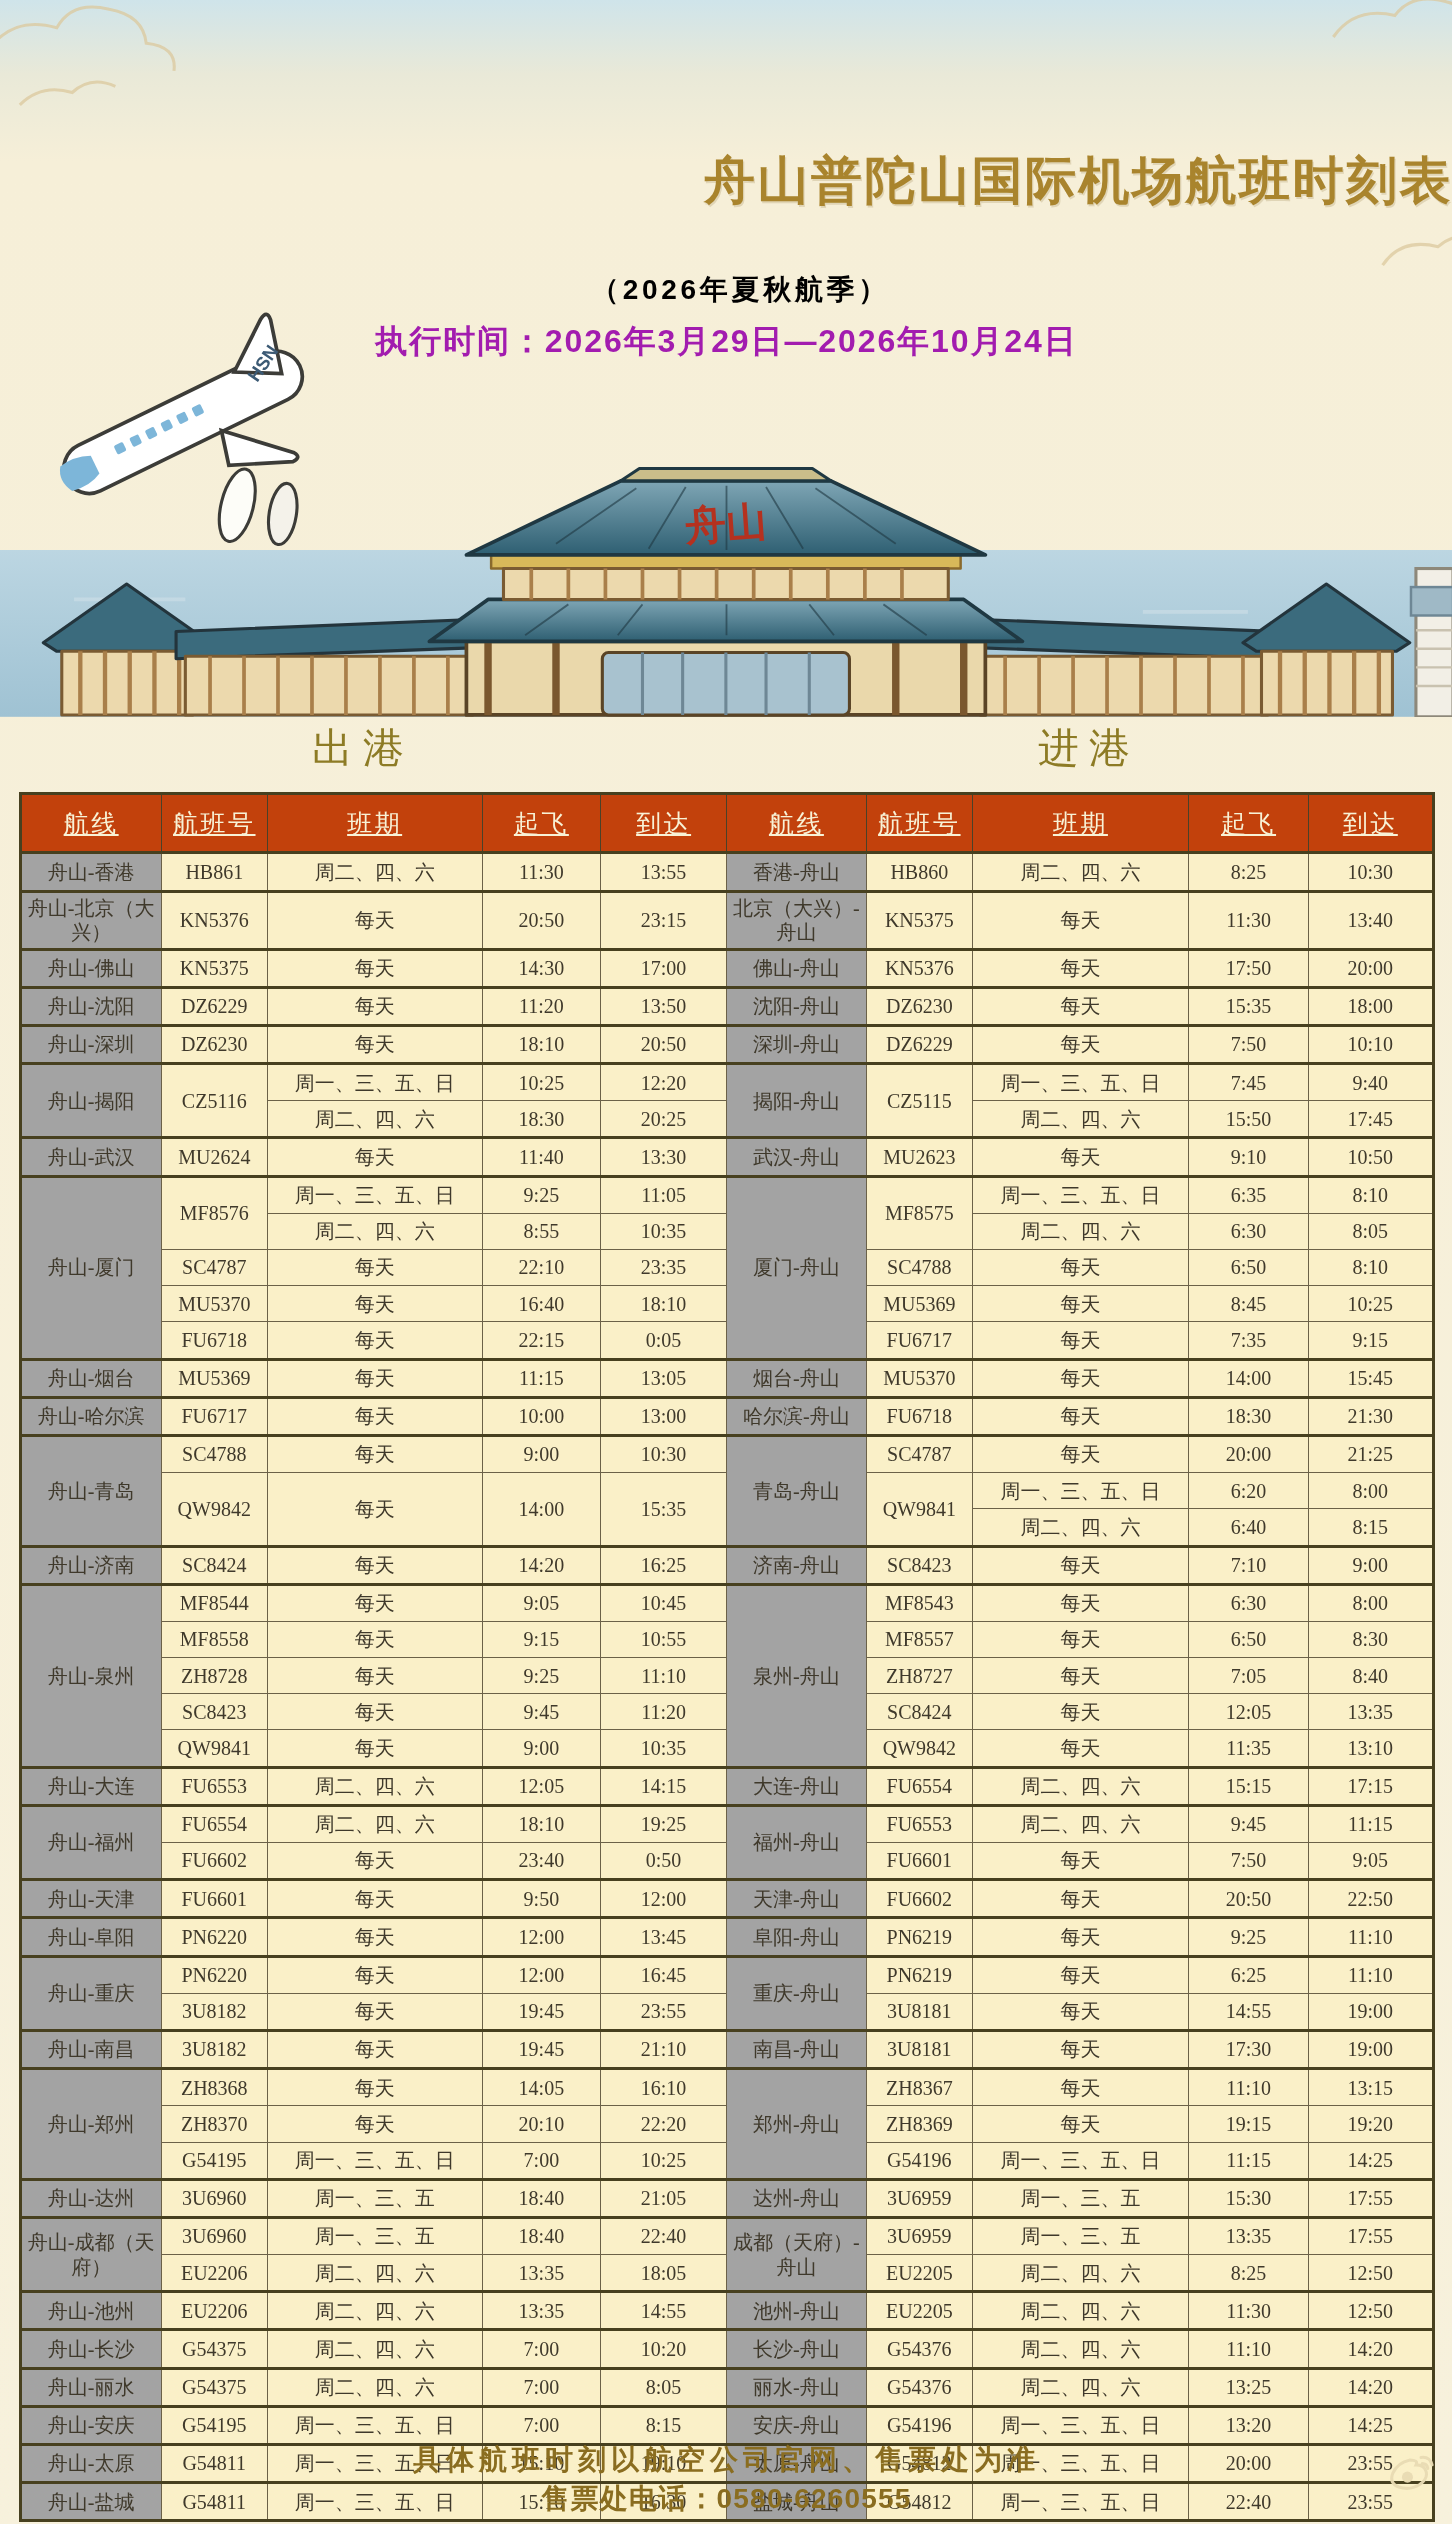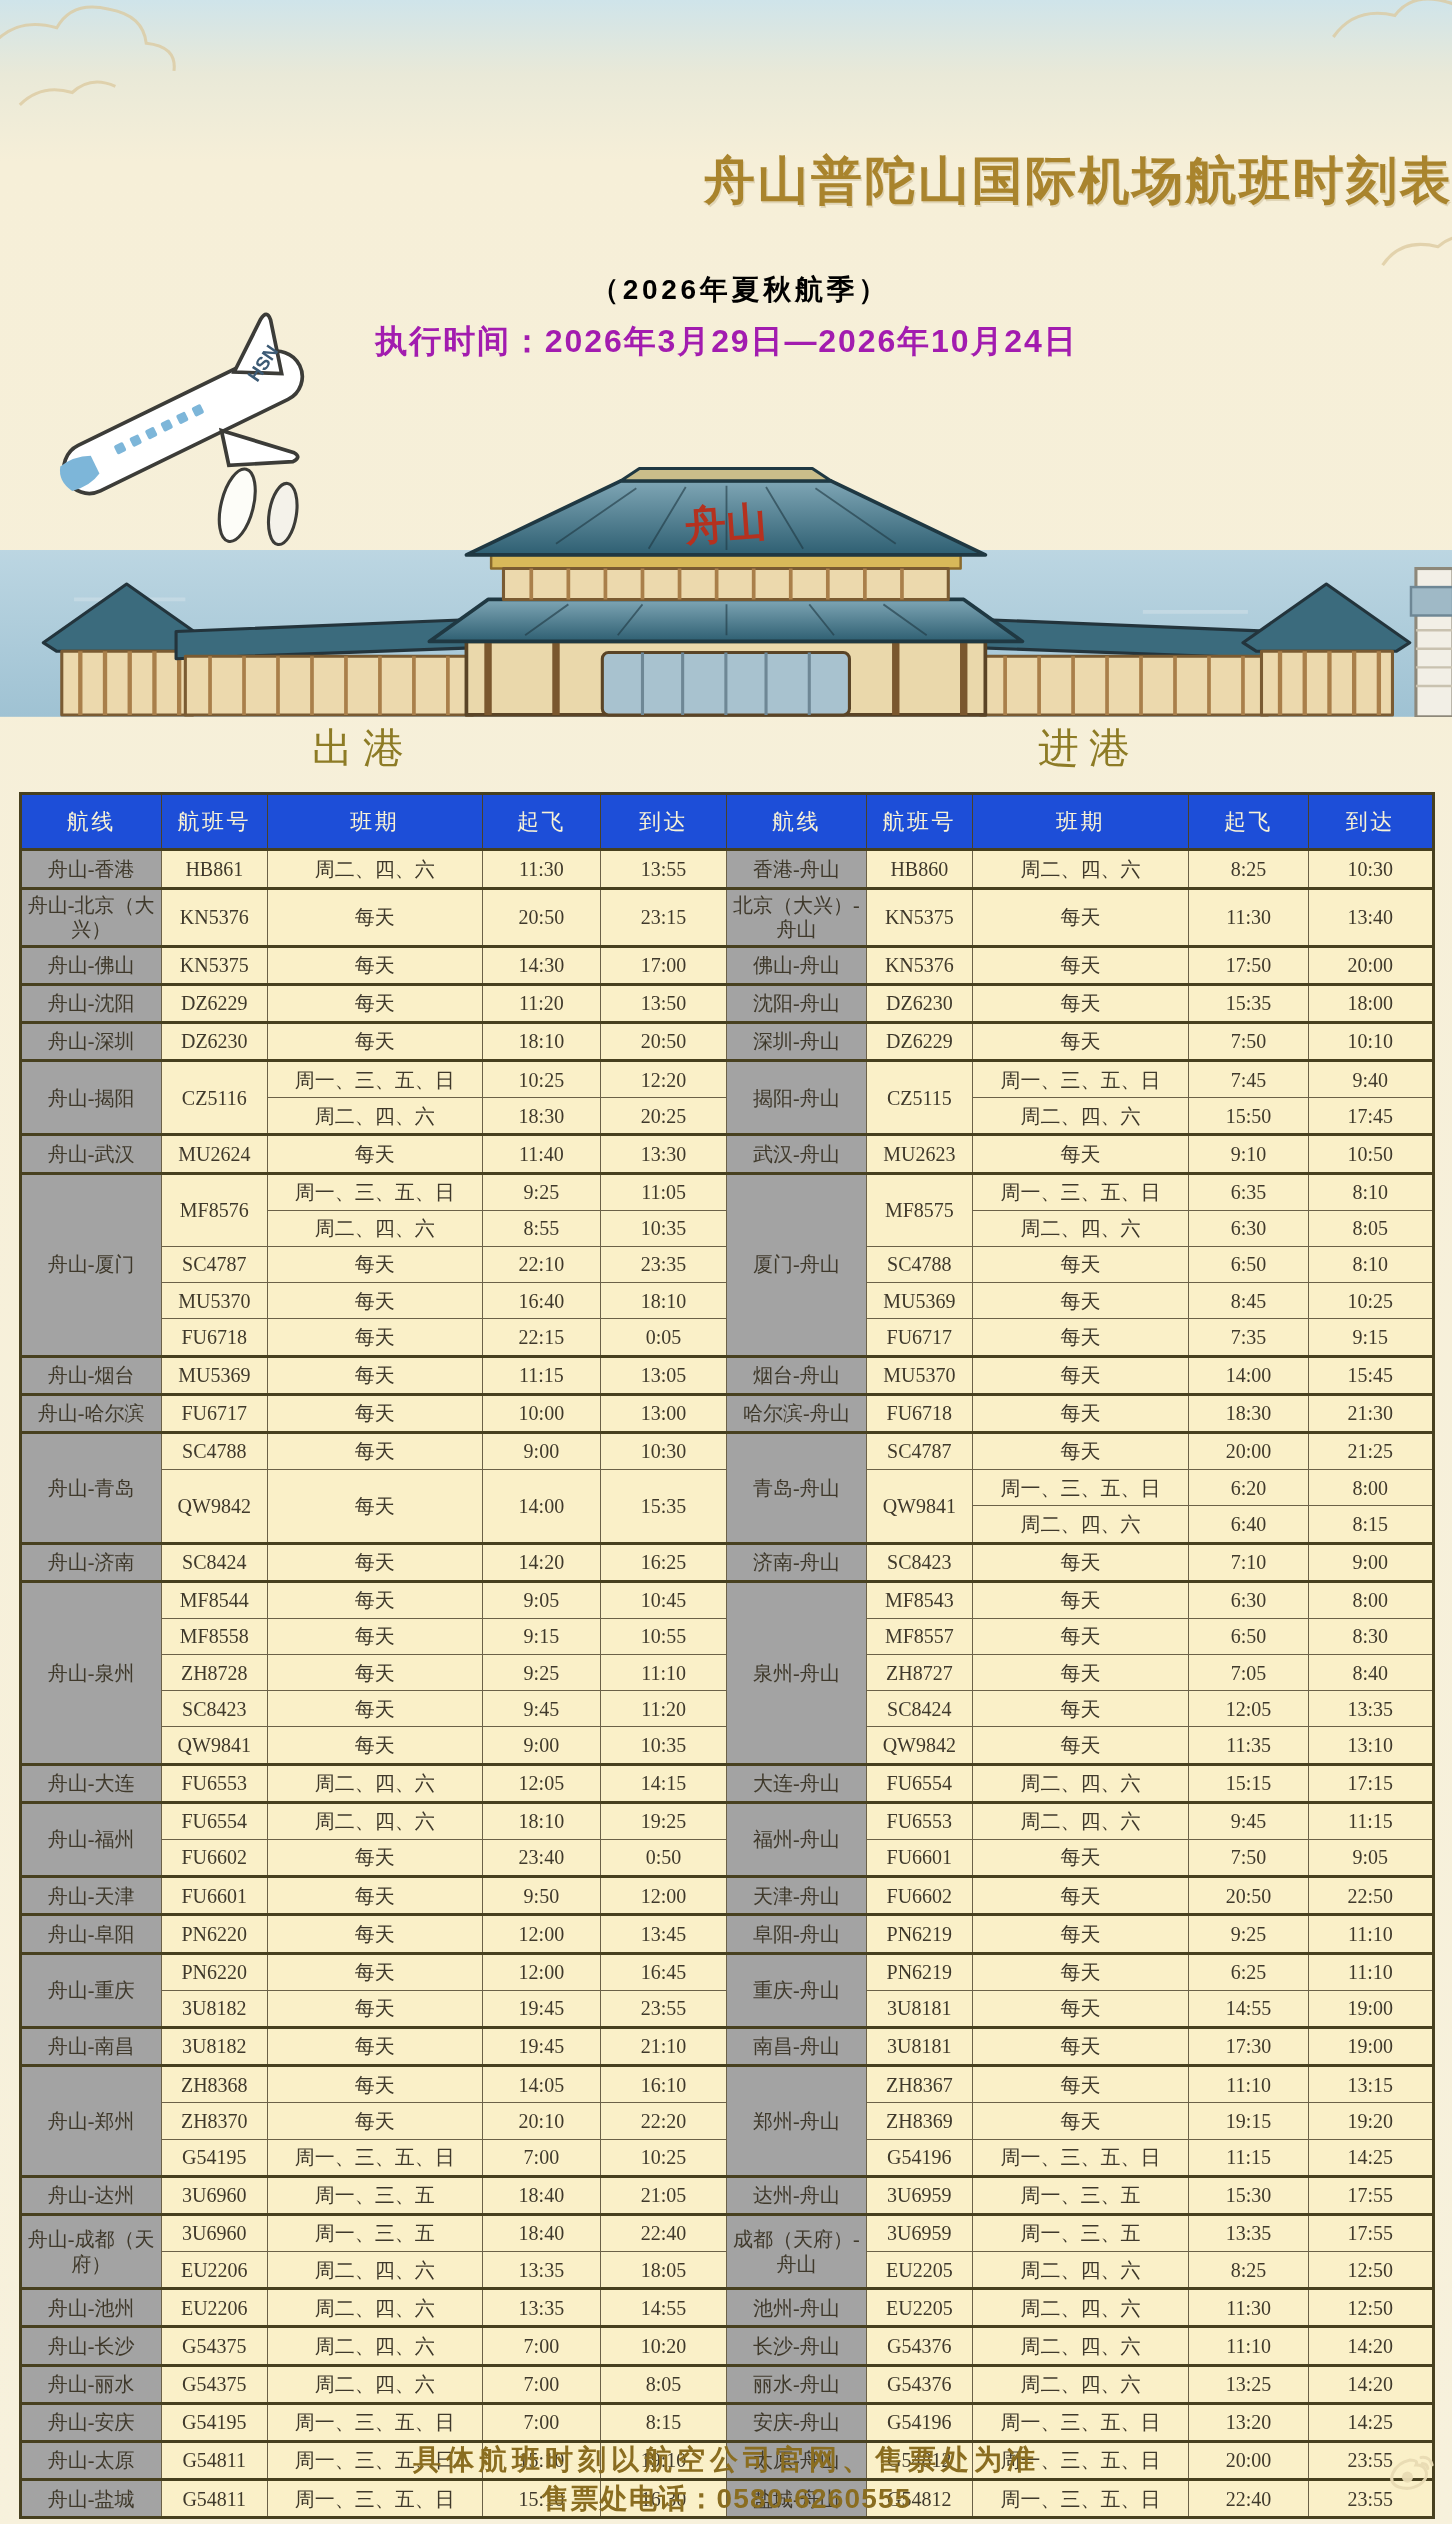--- a/index.html
+++ b/index.html
@@ -32,23 +32,23 @@
   }
   .seclabel.dep{left:0;}
   .seclabel.arr{left:726px;}
   table.tt{
     position:absolute;top:792px;left:18.5px;width:1416px;
     border-collapse:collapse;table-layout:fixed;
     font-family:"Liberation Serif",serif;
   }
   table.tt{border:3.7px solid #47401f;}
   table.tt th{
-    background:#1d4ed8;color:#f8f2d6;
-    font-size:22px;font-weight:normal;letter-spacing:2.5px;
-    padding:12.4px 0 11px 0;border:1.2px solid #4a4128;border-bottom:3.1px solid #47401f;
+    background:#c2410c;color:#f8f2d6;
+    font-size:25px;font-weight:normal;letter-spacing:2.5px;
+    padding:12.4px 0 11px 0;border:1.2px solid #4a4128;border-bottom:3.1px solid #47401f;text-decoration:underline;
   }
   table.tt td{
     text-align:center;vertical-align:middle;
     font-size:20px;line-height:1.22;color:#3f392b;
     border:1.2px solid #6b6148;padding:3.1px 2.5px;height:29px;
     background:#faf0c8;
   }
   table.tt td.c-route{background:#a3a3a3;}
   table.tt tr.gs td{border-top:3.7px solid #47401f;}
   .foot-note{

